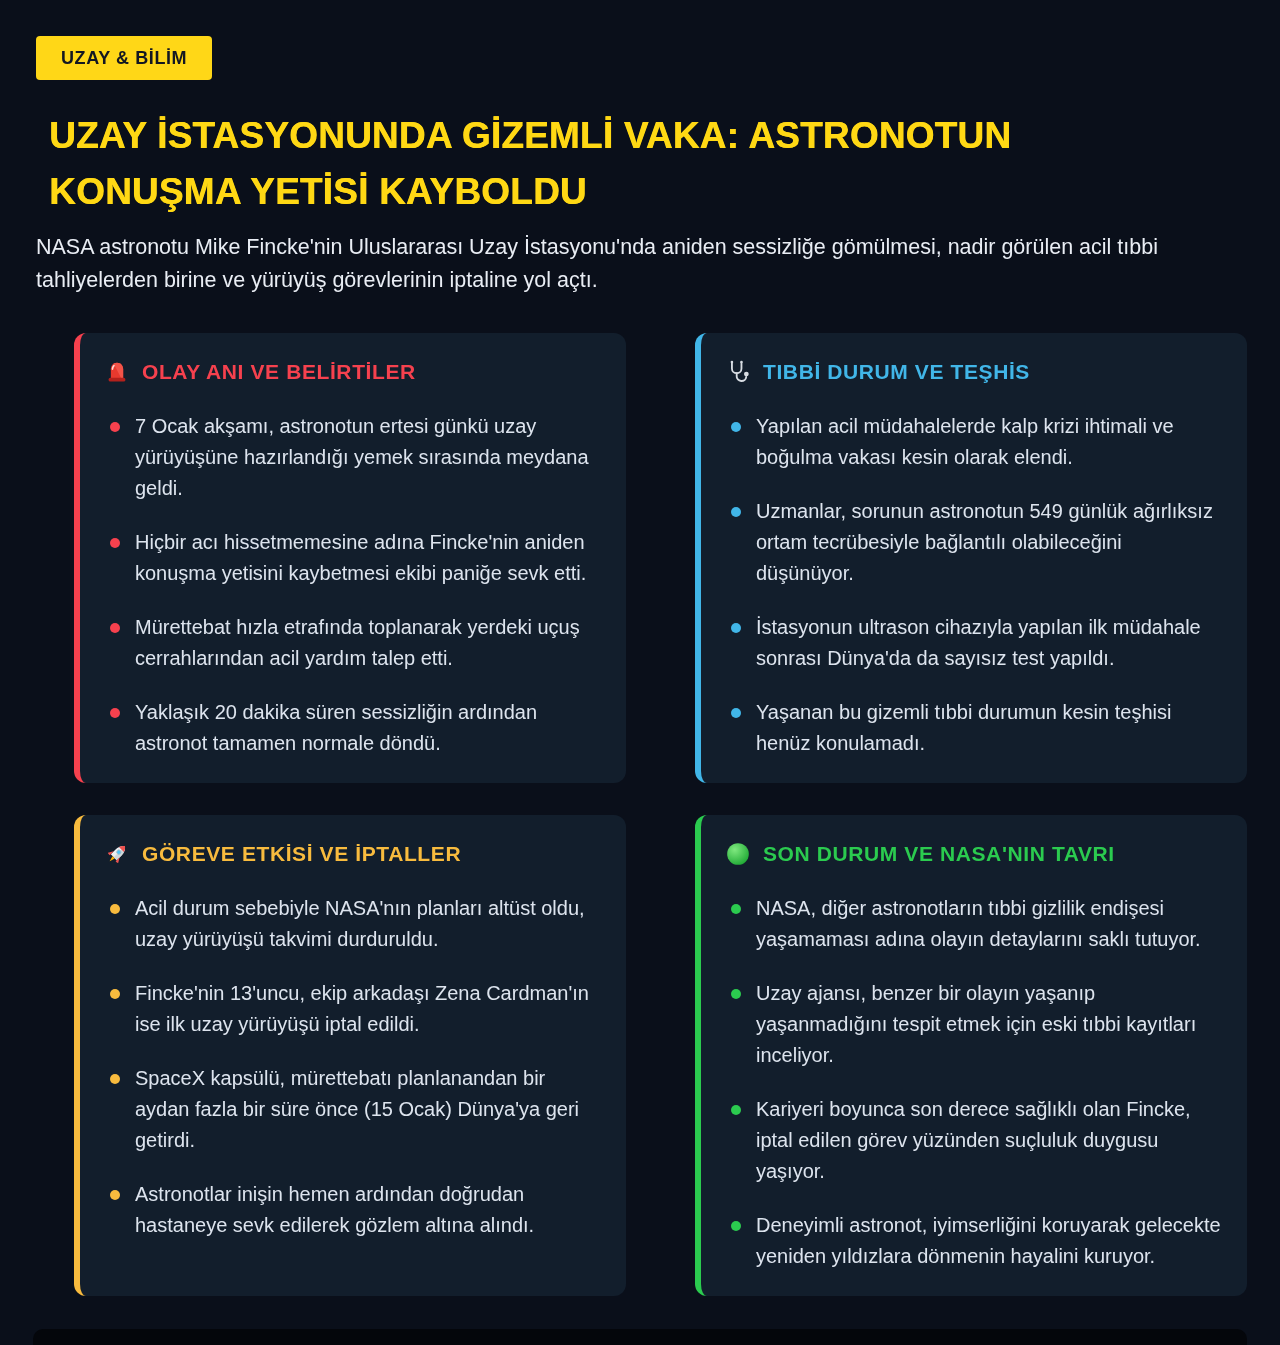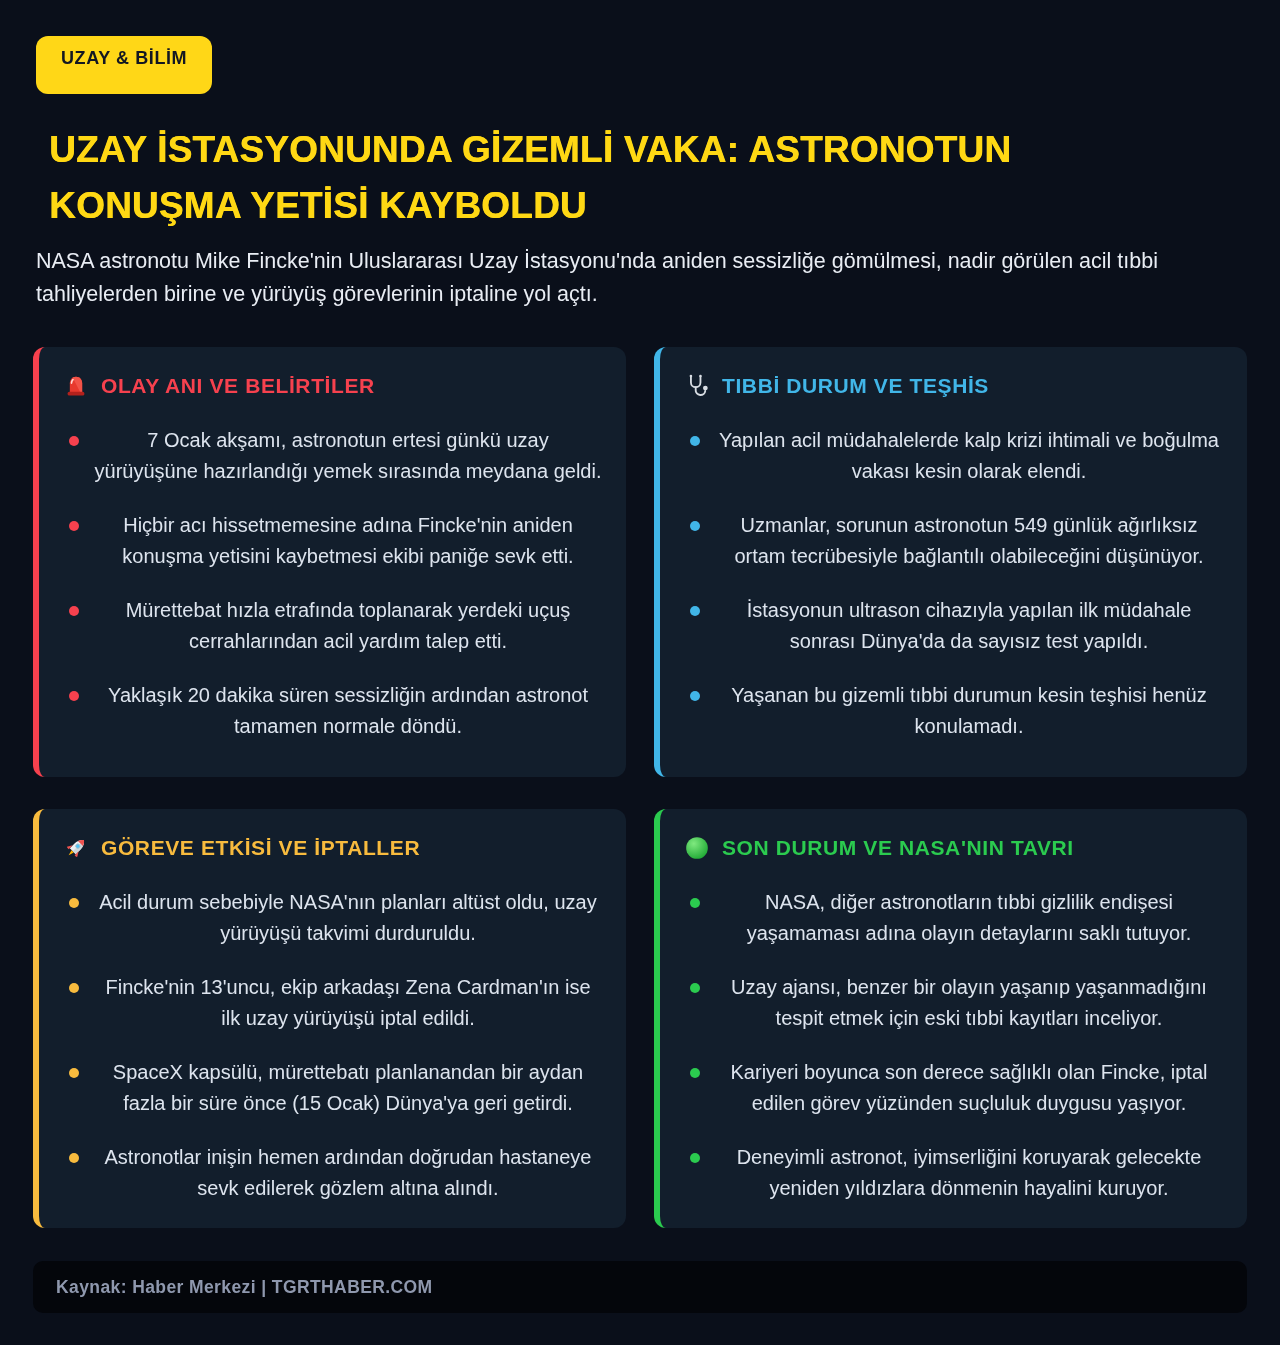--- a/index.html
+++ b/index.html
@@ -15,23 +15,23 @@
   
   .badge {
     display:inline-block;
     margin-left:3px;
     background:#ffd717;
     color:#131722;
     font-size:18px;
     font-weight:700;
     letter-spacing:.6px;
     line-height:44px;
-    height:58px;
+    height:44px;
     padding:0 25px;
-    border-radius:12px;
+    border-radius:4px;
   }
   .title {
     margin:28px 0 0 16px;
     max-width:1150px;
     font-size:37px;
     line-height:56px;
     font-weight:700;
     letter-spacing:.2px;
     color:#ffd814;
     text-shadow:.5px 0 0 currentColor;
@@ -50,20 +50,21 @@
     display:grid;
     grid-template-columns:1fr 1fr;
     column-gap:28px;
     row-gap:32px;
   }
   .card {
     background:#121e2c;
     border-left:6px solid var(--accent);
     border-radius:12px;
     padding:26px 24px 24px 24px;
+    margin-left:41px;
   }
   .row1 { min-height:430px; }
   .row2 { min-height:400px; }
   .card-title {
     display:flex;
     align-items:center;
     font-size:21px;
     font-weight:700;
     letter-spacing:.6px;
     color:var(--accent);
@@ -72,21 +73,20 @@
     width:26px; height:26px;
     display:inline-flex;
     align-items:center; justify-content:center;
     margin-right:12px;
     flex:none;
   }
   .icon svg { width:26px; height:26px; display:block; }
   .bullets {
     list-style:none;
     margin-top:26px;
-    text-align:center;
   }
   .bullet {
     position:relative;
     padding-left:31px;
     font-size:20px;
     line-height:31px;
     color:#dde4ee;
     margin-bottom:23px;
   }
   .bullet:last-child { margin-bottom:0; }

